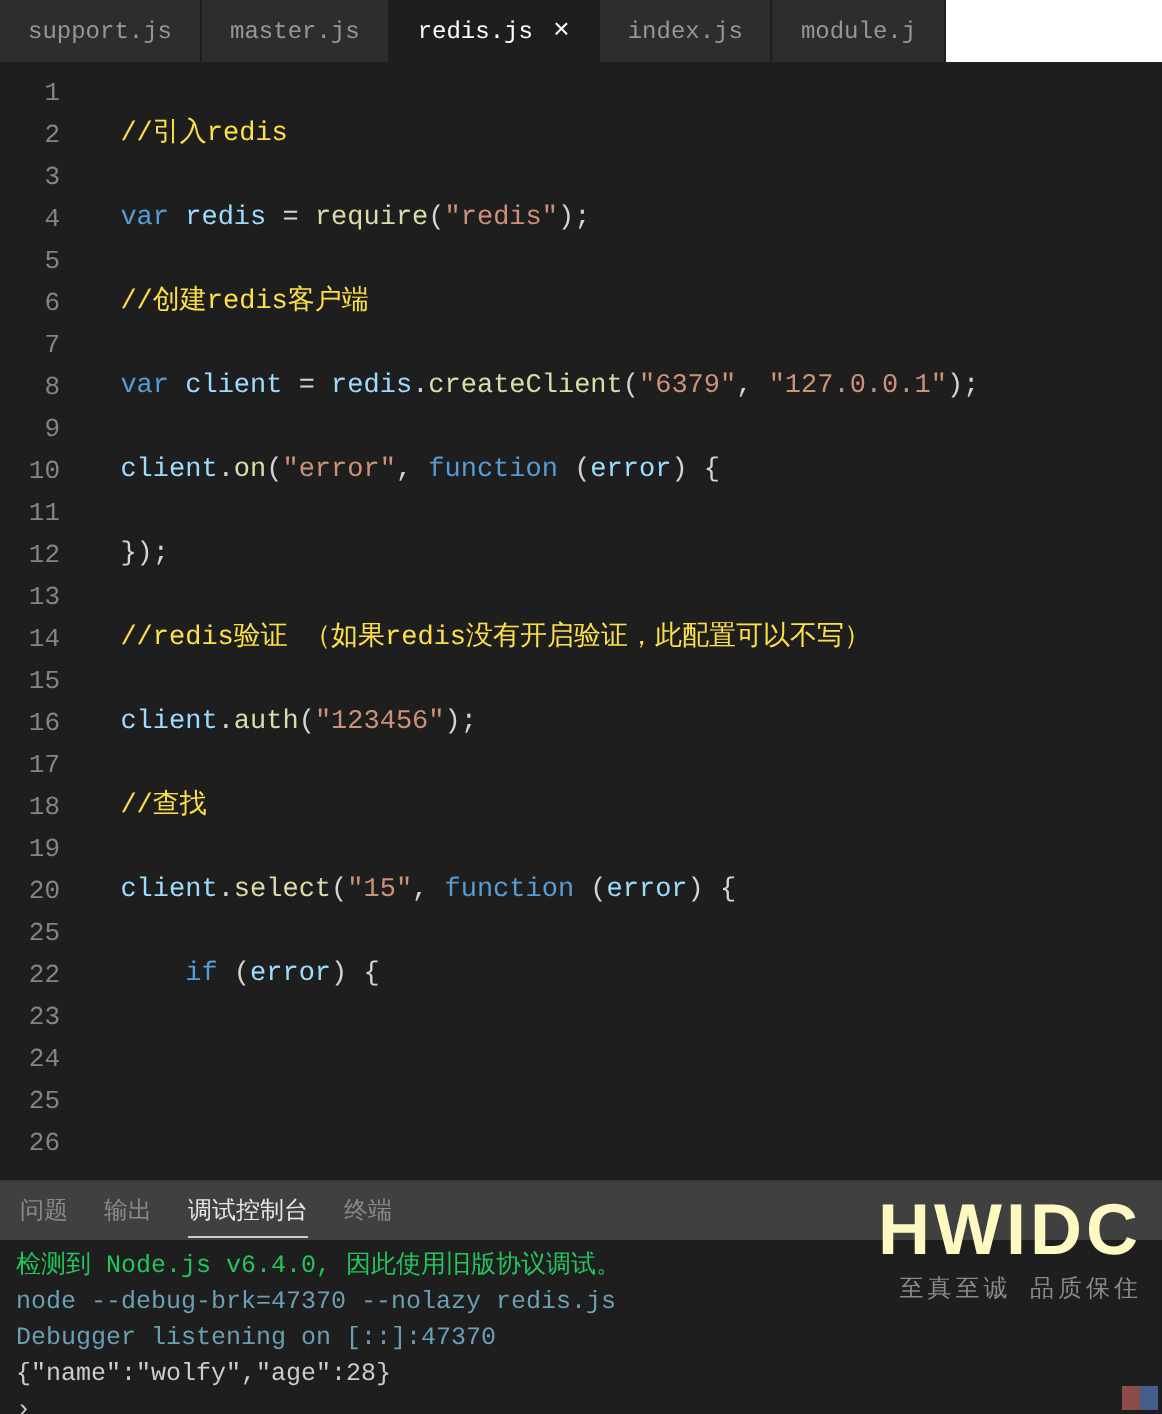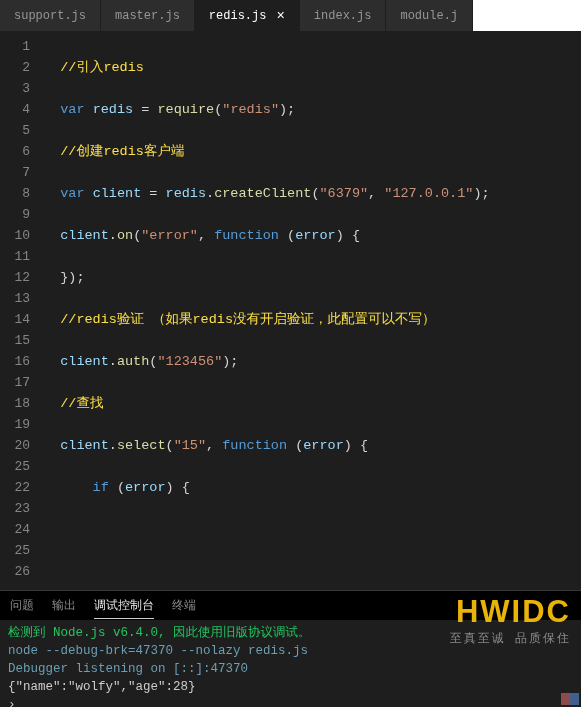--- a/index.html
+++ b/index.html
@@ -66,21 +66,21 @@
     overflow: hidden;
   }
   .tok-comment { color: #fde047; }
   .tok-keyword { color: #569cd6; }
   .tok-ident   { color: #9cdcfe; }
   .tok-func    { color: #dcdcaa; }
   .tok-string  { color: #ce9178; }
 
   .panel-tabs {
     display: flex;
-    background: #000000;
+    background: #404040;
     border-top: 1px solid #393939;
     height: 30px;
     align-items: center;
     gap: 18px;
     padding-left: 10px;
     font-size: 12px;
   }
   .ptab {
     color: #8a8a8a;
     padding: 4px 0;
@@ -102,24 +102,24 @@
   .watermark {
     position: absolute;
     right: 10px;
     top: 594px;
     text-align: right;
     pointer-events: none;
     color: #8a8a8a;
   }
   .watermark .big {
     font-family: Arial, sans-serif;
-    font-size: 31px;
+    font-size: 36px;
     font-weight: 700;
     letter-spacing: 2px;
-    color: #eab308;
+    color: #fef9c3;
   }
   .watermark .small {
     font-size: 12px;
     letter-spacing: 2px;
     color: #8a8a8a;
   }
   .corner {
     position: absolute;
     right: 2px;
     bottom: 2px;

